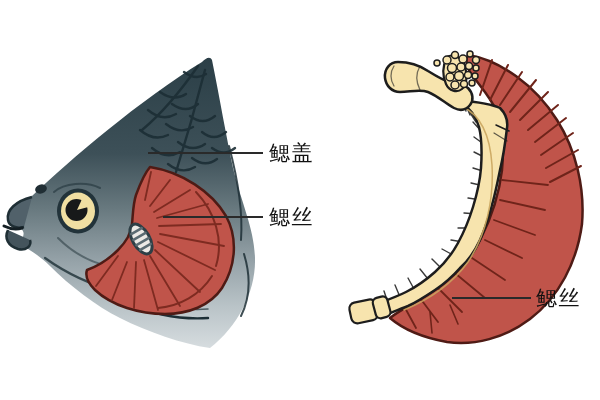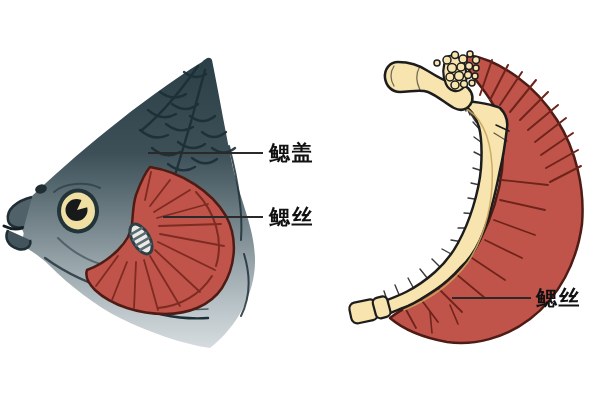--- a/index.html
+++ b/index.html
@@ -1,19 +1,19 @@
 <!DOCTYPE html>
 <html><head>
 <meta charset="utf-8">
 <style>
   html,body{margin:0;padding:0;background:#fff;}
   .stage{position:relative;width:600px;height:400px;background:#ffffff;overflow:hidden;
          font-family:"Liberation Sans",sans-serif;}
   .stage svg{position:absolute;left:0;top:0;}
-  .label{position:absolute;font-weight:700;font-size:21px;line-height:24px;color:#111;
+  .label{position:absolute;font-weight:400;font-size:21px;line-height:24px;color:#111;
          letter-spacing:1.5px;white-space:nowrap;font-family:"Liberation Sans","DejaVu Sans",sans-serif;}
   .lbl-gill-cover{left:269px;top:141px;}
   .lbl-gill-fil-left{left:269px;top:205px;}
   .lbl-gill-fil-right{left:536px;top:286px;}
   .thinline{fill:none;stroke-linecap:round;}
 </style>
 </head>
 <body>
 
 <div class="stage">

